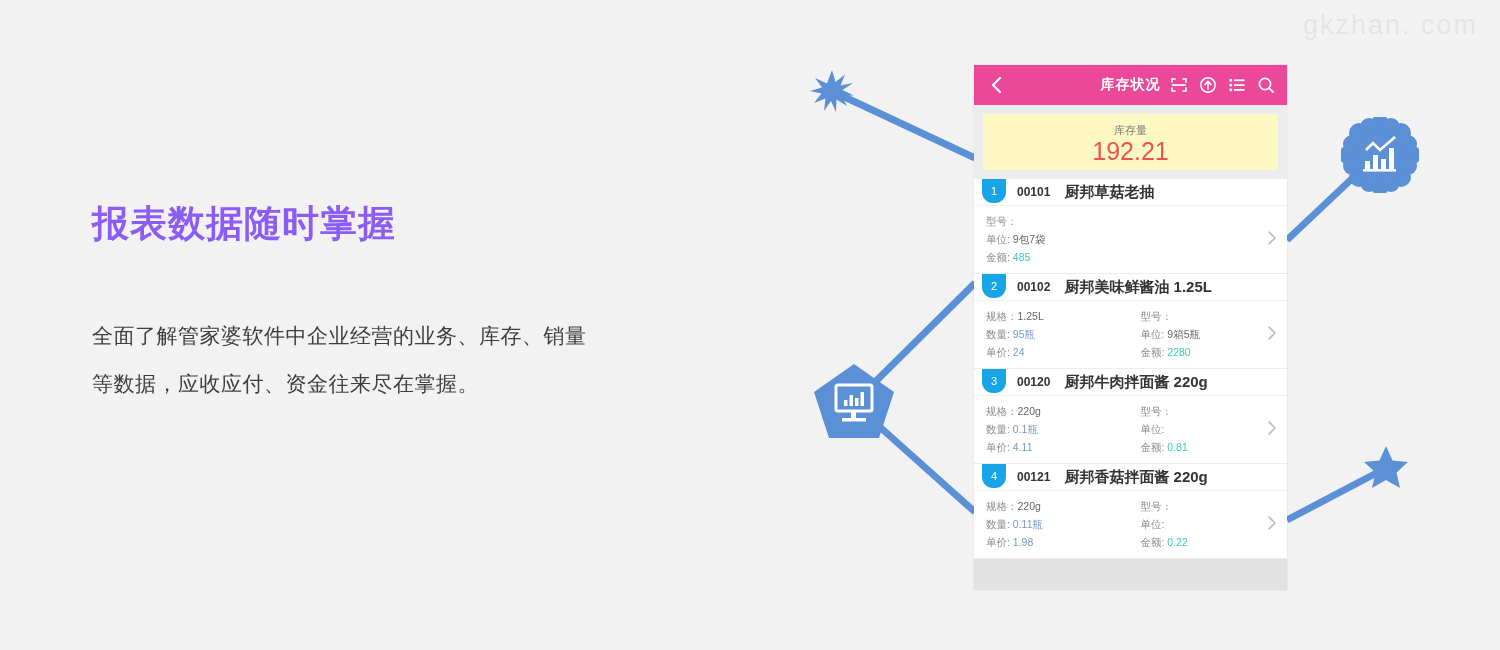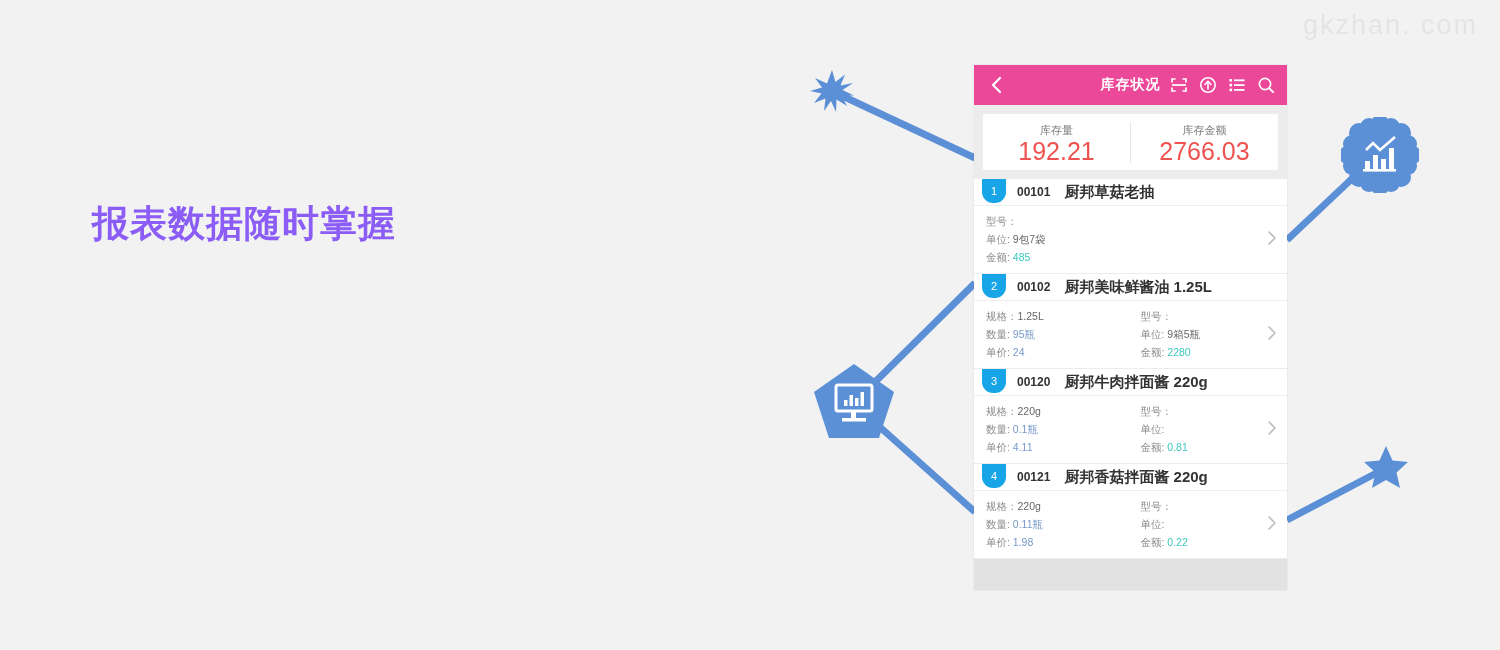--- a/index.html
+++ b/index.html
@@ -58,21 +58,21 @@
     letter-spacing:1px; pointer-events:none;
   }
   .nav-icons {
     margin-left:auto; display:flex; align-items:center; gap:11px;
     position:relative; z-index:2;
   }
   .nav-icons .ni { width:18px; height:18px; display:block; }
 
   .summary-wrap { padding:9px 9px 0 9px; }
   .summary {
-    background:#ffffff; display:flex; height:56px; align-items:center;
+    background:#fef9c3; display:flex; height:56px; align-items:center;
   }
   .summary-cell { flex:1; text-align:center; }
   .summary-cell + .summary-cell { border-left:1px solid #e6e6e6; }
   .summary-label { font-size:11px; color:#7b7b7b; line-height:16px; }
   .summary-value { font-size:25px; color:#ef5350; line-height:24px; margin-top:1px; }
 
   .list { margin-top:9px; }
   .row { background:#fff; position:relative; margin-bottom:1px; }
   .row-head {
     display:flex; align-items:center; height:27px;
@@ -105,20 +105,21 @@
 </style>
 </head>
 <body>
 
 <div class="stage">
 
   <div class="watermark">gkzhan. com</div>
 
   <div class="copy">
     <div class="headline">报表数据随时掌握</div>
+    <div class="body-copy">全面了解管家婆软件中企业经营的业务、库存、销量等数据，应收应付、资金往来尽在掌握。</div>
   </div>
 
   <svg class="connectors" viewBox="0 0 1500 650">
     <line x1="836" y1="93" x2="975" y2="158" stroke="#5b8fd6" stroke-width="7"></line>
     <line x1="872" y1="385" x2="975" y2="283" stroke="#5b8fd6" stroke-width="7"></line>
     <line x1="872" y1="420" x2="975" y2="512" stroke="#5b8fd6" stroke-width="7"></line>
     <line x1="1358" y1="173" x2="1287" y2="240" stroke="#5b8fd6" stroke-width="7"></line>
     <line x1="1386" y1="468" x2="1287" y2="520" stroke="#5b8fd6" stroke-width="7"></line>
   </svg>
 
@@ -227,24 +228,20 @@
         </span>
       </div>
     </div>
 
     <div class="summary-wrap">
       <div class="summary">
         <div class="summary-cell">
           <div class="summary-label">库存量</div>
           <div class="summary-value">192.21</div>
         </div>
-        <div class="summary-cell">
-          <div class="summary-label">库存金额</div>
-          <div class="summary-value">2766.03</div>
-        </div>
       </div>
     </div>
 
     <div class="list">
 
       <div class="row">
         <div class="row-head">
           <div class="seq">1</div>
           <div class="row-code">00101</div>
           <div class="row-name">厨邦草菇老抽</div>

